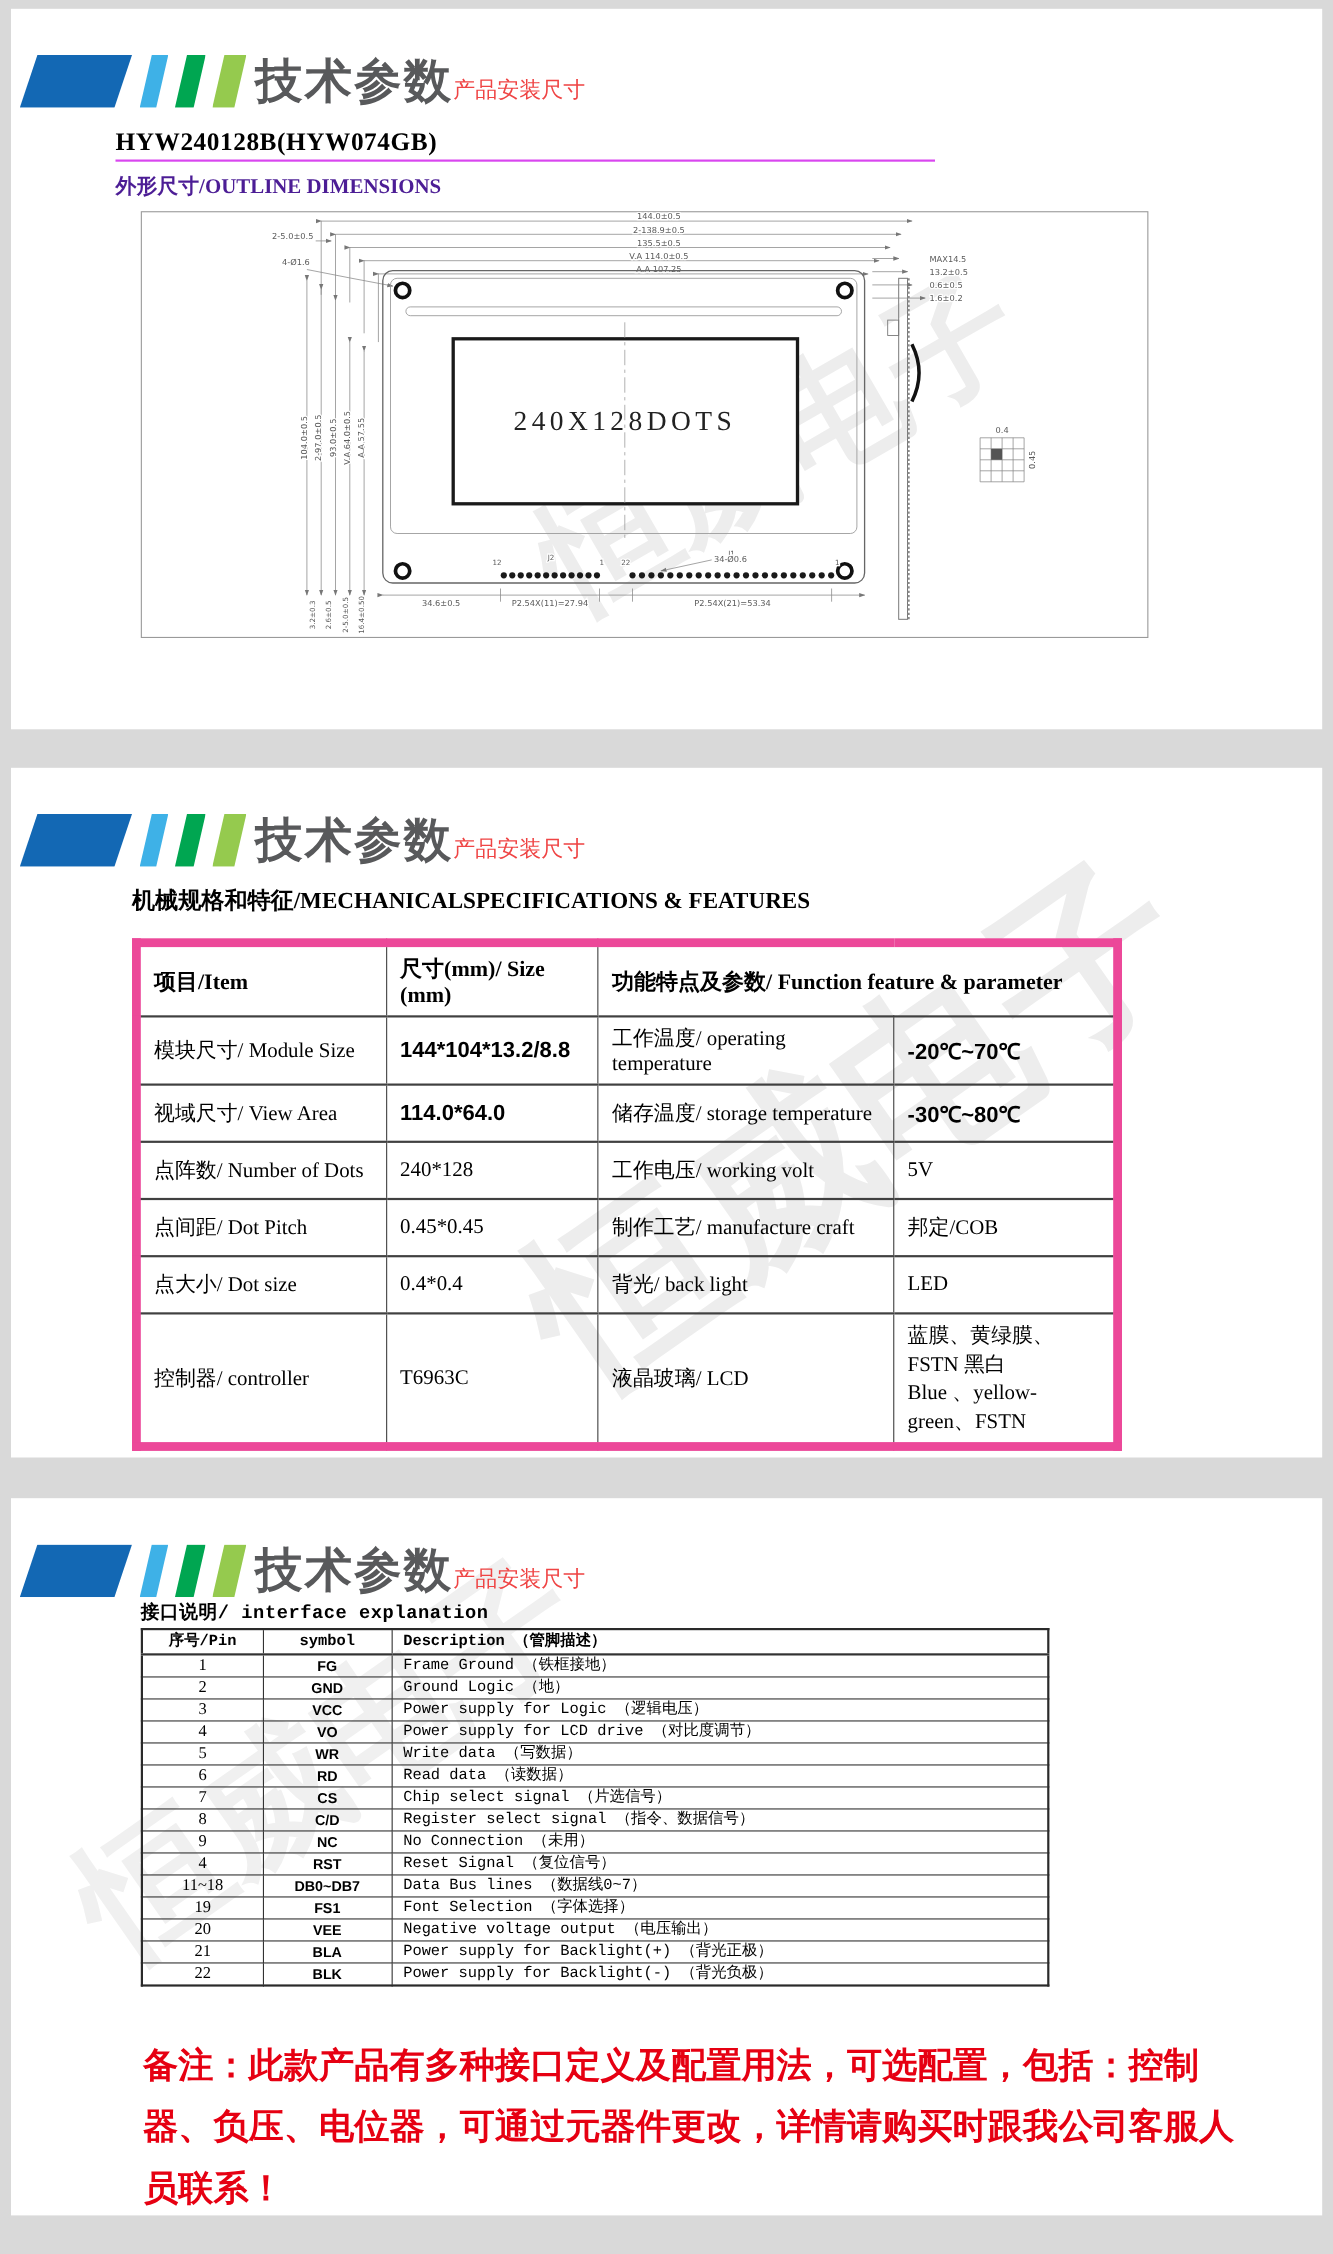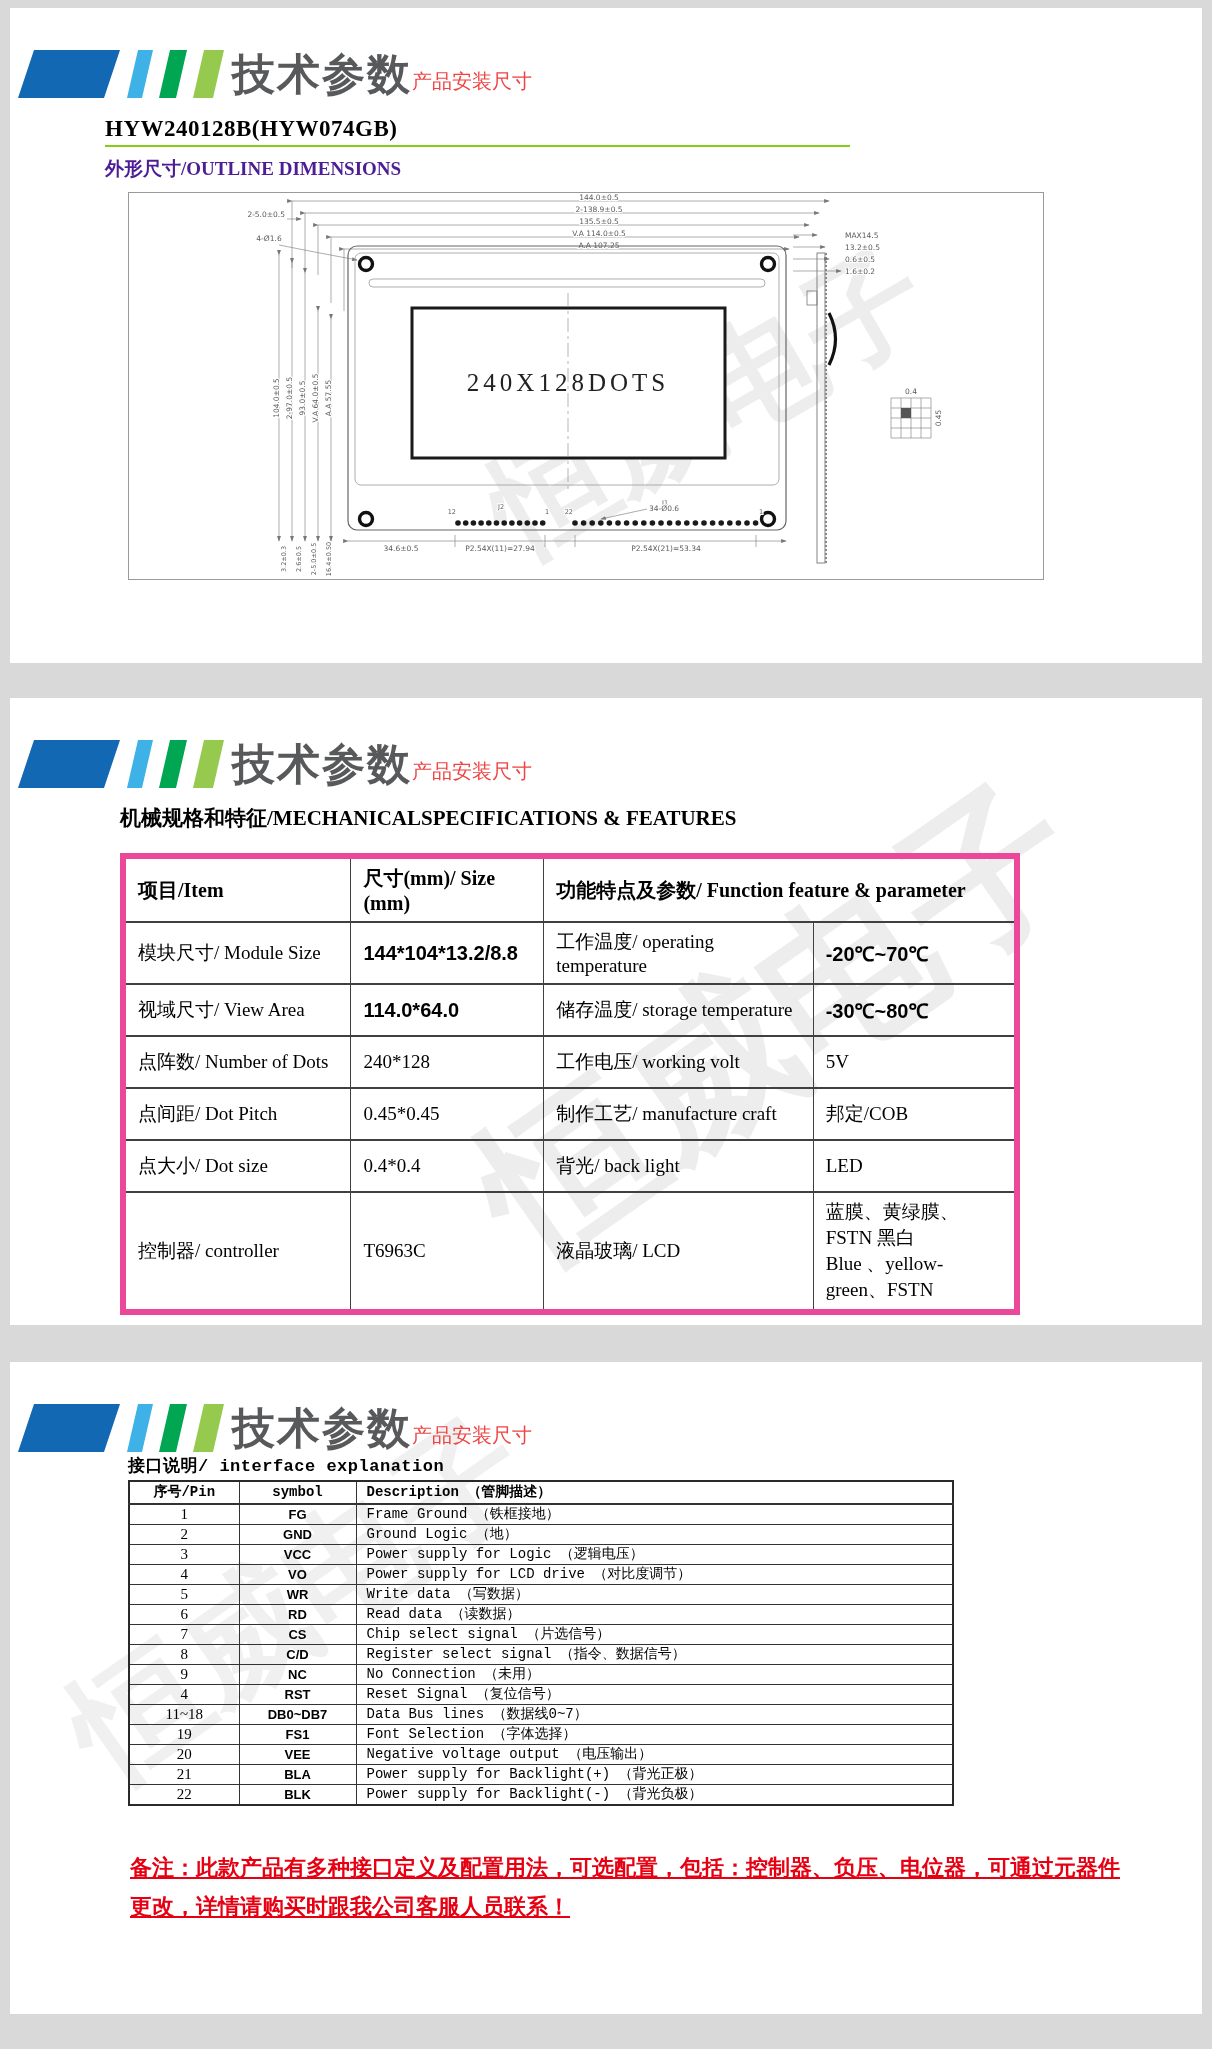--- a/index.html
+++ b/index.html
@@ -52,21 +52,21 @@
   
   .model-title{
     position:absolute;
     left:95px; top:108px;
     width:745px;
     font-family:"Liberation Serif", serif;
     font-size:23px;
     font-weight:bold;
     color:#000;
     letter-spacing:.5px;
-    border-bottom:2px solid #84cc16;
+    border-bottom:2px solid #d946ef;
     padding-bottom:3px;
   }
   .drawing-heading{
     position:absolute;
     left:95px; top:148px;
     font-family:"Liberation Serif", serif;
     font-size:19px;
     font-weight:bold;
     color:#4c1d95;
   }
@@ -102,21 +102,21 @@
     font-size:21px;
     font-weight:bold;
     color:#000;
     z-index:1;
   }
   .spec-table{
     position:absolute;
     left:110px; top:155px;
     width:900px;
     border-collapse:collapse;
-    border:6px solid #ec4899;
+    border:8px solid #ec4899;
     z-index:1;
     font-family:"Liberation Serif", serif;
     font-size:19px;
     color:#000;
   }
   .spec-table th, .spec-table td{
     border:1px solid #404040;
     border-top-width:2px;
     border-bottom-width:2px;
     text-align:left;
@@ -167,26 +167,25 @@
   }
   .pin-table th{font-weight:bold;height:21px;border-bottom-width:2px;}
   .pin-table th:nth-child(-n+2), .pin-table td:nth-child(-n+2){text-align:center;}
   .pin-table th:nth-child(3), .pin-table td:nth-child(3){text-align:left;padding-left:10px;}
   .pin-table td:nth-child(1){font-family:"Liberation Serif", serif;font-size:15px;}
   .pin-table td:nth-child(2){font-family:"Liberation Sans", sans-serif;font-weight:bold;font-size:13px;}
   .note{
     position:absolute;
     left:120px; top:487px;
     width:1000px;
-    font-size:22px;
+    font-size:32px;
     font-weight:bold;
     color:#e60012;
     line-height:1.75;
     z-index:1;
-    text-decoration:underline;
   }
 </style>
 </head>
 <body>
 
 <div class="section" id="section1">
   <div class="banner">
     <div class="stripe st-blue"></div>
     <div class="stripe st-lblue"></div>
     <div class="stripe st-green"></div>

